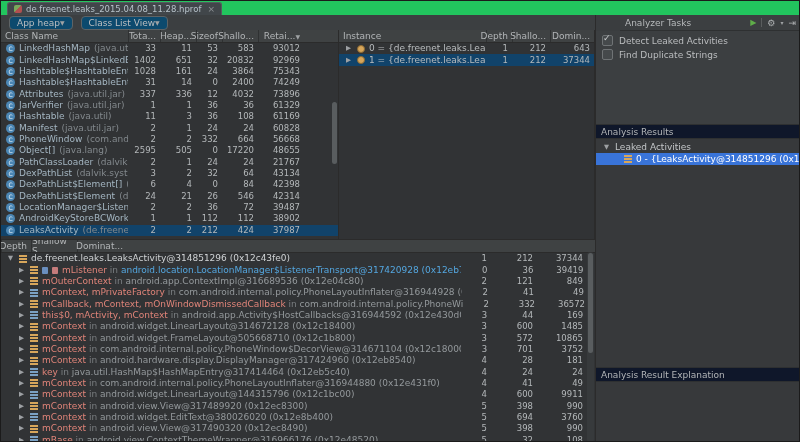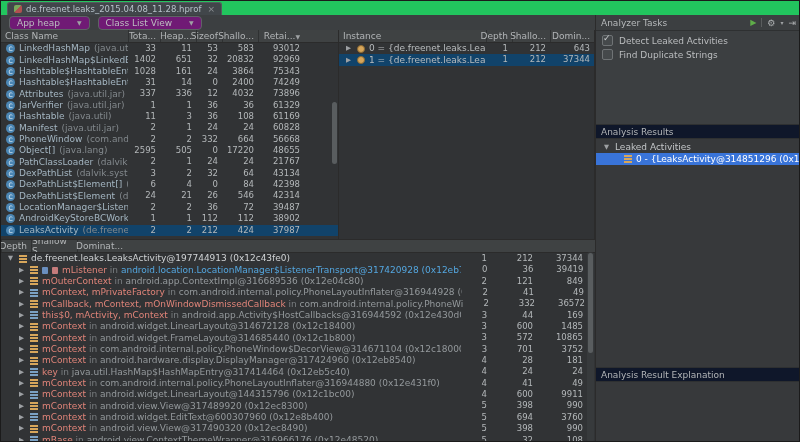--- a/index.html
+++ b/index.html
@@ -7,49 +7,49 @@
     font-family:"DejaVu Sans",sans-serif;font-size:9px;color:#bbbdbf;overflow:hidden;
     border:1px solid #1b1b1b;box-sizing:border-box;}
   
   .tabbar{position:absolute;left:0;top:0;width:800px;height:14px;background:#22c55e;border-bottom:1px solid #232525;}
   .tab{position:absolute;left:6px;top:1px;height:12px;display:flex;align-items:center;gap:4px;
     background:#41464a;border:1px solid #565b5e;border-bottom:none;border-radius:3px 3px 0 0;padding:0 6px;color:#b7c2ca;font-size:8.5px;}
   .tabicon{width:8px;height:8px;border-radius:2px;background:linear-gradient(135deg,#7aa85b 0 50%,#b05050 50% 100%);}
   .tabclose{color:#8d9194;font-size:9px;margin-left:2px;}
   
   .toolbar{position:absolute;left:0;top:14px;width:594px;height:15px;background:#3c3f41;display:flex;align-items:center;gap:8px;padding-left:8px;}
-  .dd{height:12px;display:flex;align-items:center;gap:17px;padding:0 7px;border:1px solid #5e6365;border-radius:4px;background:#701a75;color:#bcbec0;}
+  .dd{height:12px;display:flex;align-items:center;gap:0;padding:0 7px;border:1px solid #5e6365;border-radius:4px;background:#0c4a6e;color:#bcbec0;}
   .caret{font-size:6px;color:#9fa2a4;}
   
   .panel{position:absolute;background:#313335;overflow:hidden;}
   .thead{display:flex;align-items:center;height:12px;background:#3f4243;border-bottom:1px solid #2b2b2b;color:#b2b5b7;overflow:hidden;}
   .thead .hcell{border-left:1px solid #2f3132;height:12px;display:flex;align-items:center;justify-content:flex-end;padding-right:4px;box-sizing:border-box;flex:none;}
   .thead .hname{flex:1 1 auto;border-left:none;justify-content:flex-start;padding-left:4px;overflow:hidden;white-space:nowrap;}
-  .trow{display:flex;height:11.35px;line-height:11px;white-space:nowrap;overflow:hidden;}
+  .trow{display:flex;align-items:center;height:11.35px;line-height:11px;white-space:nowrap;overflow:hidden;}
   .trow.sel{background:#11436a;}
   .num{flex:none;text-align:right;padding-right:4px;box-sizing:border-box;color:#b4b8ba;font-size:8.5px;}
   .namecell{flex:1 1 auto;overflow:hidden;display:flex;align-items:center;gap:4px;padding-left:5px;min-width:0;}
   
   .lc1{width:32px}.lc2{width:36px}.lc3{width:26px}.lc4{width:36px}.lc5{width:46px}
   .mc1{width:26px}.mc2{width:38px}.mc3{width:44px}
   .bc1{width:30px}.bc2{width:46px}.bc3{width:50px}
   .gut{width:34px;flex:none;}
   
   .cico{flex:none;width:9px;height:9px;border-radius:50%;background:#4b86b4;color:#e8f2f8;font-size:6px;line-height:9px;text-align:center;}
   .iico{flex:none;width:8px;height:8px;border-radius:50%;background:#d7a65b;border:1px solid #8c6a33;box-sizing:border-box;}
   .fico{flex:none;width:8px;height:8px;}
   .arrow{flex:none;width:9px;color:#9da0a3;font-size:6.5px;text-align:center;}
   .miniico{flex:none;width:6px;height:7px;border-radius:1px;}
   .cls{color:#94999c;margin-top:40px;} .clsroot{color:#d0d3d5;} .clscyan{color:#54a7e0;}
   .fld{color:#e08479;} .inkw{color:#7b7f82;}
   .cname{color:#a4b6c2;} .cpkg{color:#83898d;}
   .itxt{color:#b9bcbe;overflow:hidden;flex:1 1 auto;min-width:0;}
   
   #right-panel{position:absolute;left:594px;top:14px;width:206px;height:428px;background:#3a3d3f;border-left:1px solid #2b2b2b;box-sizing:border-box;}
-  .rp-header{height:15px;display:flex;align-items:center;background:#3c3f41;border-bottom:1px solid #2e3031;padding:0 5px;color:#b6b9bb;}
+  .rp-header{height:15px;display:flex;align-items:center;background:#3c3f41;border-bottom:1px solid #2e3031;padding:0 5px;color:#b6b9bb;margin-left:24px;}
   .rp-header .sp{flex:1;}
   .rp-tools{display:flex;align-items:center;gap:5px;}
   .play{color:#5fad49;font-size:8px;}
   .vsep{width:1px;height:9px;background:#5a5d5e;}
   .gear{color:#aeb1b3;font-size:9px;}
   .hide{color:#aeb1b3;font-size:9px;}
   .tasks{padding:4px 6px;display:flex;flex-direction:column;gap:3px;background:#3c3f41;}
   .task{display:flex;align-items:center;gap:6px;height:11px;}
   .cb{width:9px;height:9px;border:1px solid #6f7375;border-radius:2px;background:#45494b;position:relative;flex:none;}
   .cb .chk{position:absolute;left:0px;top:-3px;color:#c9cccd;font-size:9px;}
@@ -354,21 +354,21 @@
         <div class="hcell bc1">Depth</div>
         <div class="hcell bc2">Shallow S...</div>
         <div class="hcell bc3">Dominat...</div>
         <div style="width: 8px;"></div>
       </div>
     <div id="ref-rows">
         <div class="trow">
           <div class="namecell" style="padding-left: 5px;">
             <span class="arrow">▼</span>
             <span class="fico" style="background: linear-gradient(rgb(215, 166, 91) 0px, rgb(215, 166, 91) 2px, transparent 2px, transparent 3px, rgb(215, 166, 91) 3px, rgb(215, 166, 91) 5px, transparent 5px, transparent 6px, rgb(215, 166, 91) 6px, rgb(215, 166, 91) 8px);"></span>
-            <span class="itxt"><span class="clsroot">de.freenet.leaks.LeaksActivity@197744913 (0x12c43fe0)</span></span>
+            <span class="itxt"><span class="clsroot">de.freenet.leaks.LeaksActivity@314851296 (0x12c43fe0)</span></span>
           </div>
           <div class="num bc1">1</div>
           <div class="num bc2">212</div>
           <div class="num bc3">37344</div>
           <div style="width: 8px;"></div>
         </div>
         <div class="trow">
           <div class="namecell" style="padding-left: 16px;">
             <span class="arrow">▶</span>
             <span class="fico" style="background: linear-gradient(rgb(215, 166, 91) 0px, rgb(215, 166, 91) 2px, transparent 2px, transparent 3px, rgb(215, 166, 91) 3px, rgb(215, 166, 91) 5px, transparent 5px, transparent 6px, rgb(215, 166, 91) 6px, rgb(215, 166, 91) 8px);"></span>
@@ -433,21 +433,21 @@
           </div>
           <div class="num bc1">3</div>
           <div class="num bc2">600</div>
           <div class="num bc3">1485</div>
           <div style="width: 8px;"></div>
         </div>
         <div class="trow">
           <div class="namecell" style="padding-left: 16px;">
             <span class="arrow">▶</span>
             <span class="fico" style="background: linear-gradient(rgb(215, 166, 91) 0px, rgb(215, 166, 91) 2px, transparent 2px, transparent 3px, rgb(215, 166, 91) 3px, rgb(215, 166, 91) 5px, transparent 5px, transparent 6px, rgb(215, 166, 91) 6px, rgb(215, 166, 91) 8px);"></span>
-            <span class="itxt"><span class="fld">mContext</span><span class="inkw"> in </span><span class="cls">android.widget.FrameLayout@314685440 (0x12c1b800)</span></span>
+            <span class="itxt"><span class="fld">mContext</span><span class="inkw"> in </span><span class="cls">android.widget.FrameLayout@505668710 (0x12c1b800)</span></span>
           </div>
           <div class="num bc1">3</div>
           <div class="num bc2">572</div>
           <div class="num bc3">10865</div>
           <div style="width: 8px;"></div>
         </div>
         <div class="trow">
           <div class="namecell" style="padding-left: 16px;">
             <span class="arrow">▶</span>
             <span class="fico" style="background: linear-gradient(rgb(215, 166, 91) 0px, rgb(215, 166, 91) 2px, transparent 2px, transparent 3px, rgb(215, 166, 91) 3px, rgb(215, 166, 91) 5px, transparent 5px, transparent 6px, rgb(215, 166, 91) 6px, rgb(215, 166, 91) 8px);"></span>
@@ -510,21 +510,21 @@
           </div>
           <div class="num bc1">5</div>
           <div class="num bc2">398</div>
           <div class="num bc3">990</div>
           <div style="width: 8px;"></div>
         </div>
         <div class="trow">
           <div class="namecell" style="padding-left: 16px;">
             <span class="arrow">▶</span>
             <span class="fico" style="background: linear-gradient(rgb(122, 161, 196) 0px, rgb(122, 161, 196) 2px, transparent 2px, transparent 3px, rgb(122, 161, 196) 3px, rgb(122, 161, 196) 5px, transparent 5px, transparent 6px, rgb(122, 161, 196) 6px, rgb(122, 161, 196) 8px);"></span>
-            <span class="itxt"><span class="fld">mContext</span><span class="inkw"> in </span><span class="cls">android.widget.EditText@600307960 (0x12e8b400)</span></span>
+            <span class="itxt"><span class="fld">mContext</span><span class="inkw"> in </span><span class="cls">android.widget.EditText@380026020 (0x12e8b400)</span></span>
           </div>
           <div class="num bc1">5</div>
           <div class="num bc2">694</div>
           <div class="num bc3">3760</div>
           <div style="width: 8px;"></div>
         </div>
         <div class="trow">
           <div class="namecell" style="padding-left: 16px;">
             <span class="arrow">▶</span>
             <span class="fico" style="background: linear-gradient(rgb(215, 166, 91) 0px, rgb(215, 166, 91) 2px, transparent 2px, transparent 3px, rgb(215, 166, 91) 3px, rgb(215, 166, 91) 5px, transparent 5px, transparent 6px, rgb(215, 166, 91) 6px, rgb(215, 166, 91) 8px);"></span>

